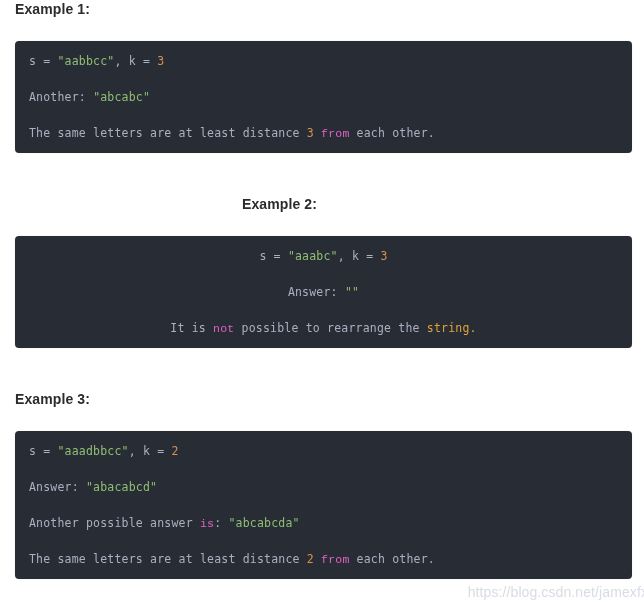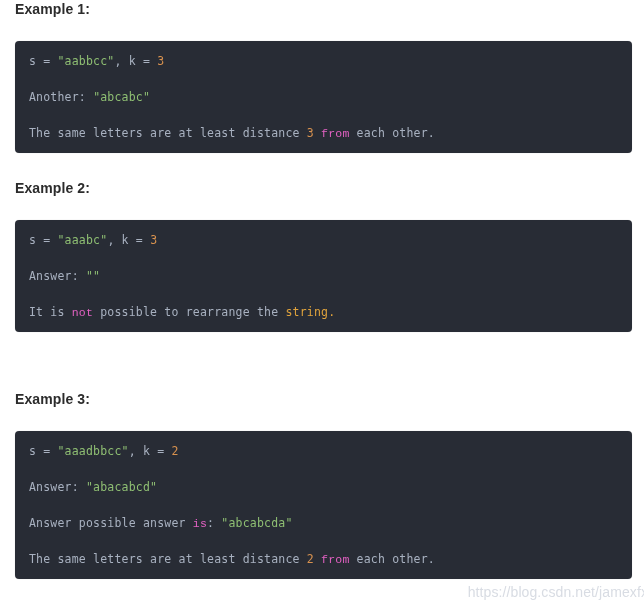--- a/index.html
+++ b/index.html
@@ -95,39 +95,39 @@
     <h3 class="heading" style="color: rgb(44, 44, 44);">Example 1:</h3>
     <div class="code-block" id="code-0" style="background: rgb(40, 44, 53); margin-top: 23px;">
         <div class="code-line"><span class="tok-default" style="color: rgb(168, 177, 192);">s = </span><span class="tok-string" style="color: rgb(143, 191, 115);">"aabbcc"</span><span class="tok-default" style="color: rgb(168, 177, 192);">, k = </span><span class="tok-number" style="color: rgb(216, 146, 79);">3</span></div>
         <div class="code-spacer"></div>
         <div class="code-line"><span class="tok-default" style="color: rgb(168, 177, 192);">Another: </span><span class="tok-string" style="color: rgb(143, 191, 115);">"abcabc"</span></div>
         <div class="code-spacer"></div>
         <div class="code-line"><span class="tok-default" style="color: rgb(168, 177, 192);">The same letters are at least distance </span><span class="tok-number" style="color: rgb(216, 146, 79);">3</span><span class="tok-default" style="color: rgb(168, 177, 192);"> </span><span class="tok-keyword" style="color: rgb(226, 97, 194);">from</span><span class="tok-default" style="color: rgb(168, 177, 192);"> each other.</span></div>
       </div>
   </div>
 
-  <div class="example-block" id="example-1" style="top:179px;">
+  <div class="example-block" id="example-1" style="top:195px;text-align:center;">
     <h3 class="heading" style="color: rgb(44, 44, 44);">Example 2:</h3>
     <div class="code-block" id="code-1" style="background: rgb(40, 44, 53); margin-top: 23px;">
         <div class="code-line"><span class="tok-default" style="color: rgb(168, 177, 192);">s = </span><span class="tok-string" style="color: rgb(143, 191, 115);">"aaabc"</span><span class="tok-default" style="color: rgb(168, 177, 192);">, k = </span><span class="tok-number" style="color: rgb(216, 146, 79);">3</span></div>
         <div class="code-spacer"></div>
         <div class="code-line"><span class="tok-default" style="color: rgb(168, 177, 192);">Answer: </span><span class="tok-string" style="color: rgb(143, 191, 115);">""</span></div>
         <div class="code-spacer"></div>
         <div class="code-line"><span class="tok-default" style="color: rgb(168, 177, 192);">It is </span><span class="tok-keyword" style="color: rgb(226, 97, 194);">not</span><span class="tok-default" style="color: rgb(168, 177, 192);"> possible to rearrange the </span><span class="tok-builtin" style="color: rgb(224, 163, 60);">string</span><span class="tok-builtin" style="color: rgb(224, 163, 60);">.</span></div>
       </div>
   </div>
 
   <div class="example-block" id="example-2" style="top:390px;">
     <h3 class="heading" style="color: rgb(44, 44, 44);">Example 3:</h3>
     <div class="code-block" id="code-2" style="background: rgb(40, 44, 53); margin-top: 23px;">
         <div class="code-line"><span class="tok-default" style="color: rgb(168, 177, 192);">s = </span><span class="tok-string" style="color: rgb(143, 191, 115);">"aaadbbcc"</span><span class="tok-default" style="color: rgb(168, 177, 192);">, k = </span><span class="tok-number" style="color: rgb(216, 146, 79);">2</span></div>
         <div class="code-spacer"></div>
         <div class="code-line"><span class="tok-default" style="color: rgb(168, 177, 192);">Answer: </span><span class="tok-string" style="color: rgb(143, 191, 115);">"abacabcd"</span></div>
         <div class="code-spacer"></div>
-        <div class="code-line"><span class="tok-default" style="color: rgb(168, 177, 192);">Answer possible answer </span><span class="tok-keyword" style="color: rgb(226, 97, 194); text-align: center;">is</span><span class="tok-default" style="color: rgb(168, 177, 192);">: </span><span class="tok-string" style="color: rgb(143, 191, 115);">"abcabcda"</span></div>
+        <div class="code-line"><span class="tok-default" style="color: rgb(168, 177, 192);">Another possible answer </span><span class="tok-keyword" style="color: rgb(226, 97, 194); text-align: center;">is</span><span class="tok-default" style="color: rgb(168, 177, 192);">: </span><span class="tok-string" style="color: rgb(143, 191, 115);">"abcabcda"</span></div>
         <div class="code-spacer"></div>
         <div class="code-line"><span class="tok-default" style="color: rgb(168, 177, 192);">The same letters are at least distance </span><span class="tok-number" style="color: rgb(216, 146, 79);">2</span><span class="tok-default" style="color: rgb(168, 177, 192);"> </span><span class="tok-keyword" style="color: rgb(226, 97, 194);">from</span><span class="tok-default" style="color: rgb(168, 177, 192);"> each other.</span></div>
       </div>
   </div>
 
   <div class="watermark">https://blog.csdn.net/jamexfx</div>
 
 </div>
 
 </body></html>

